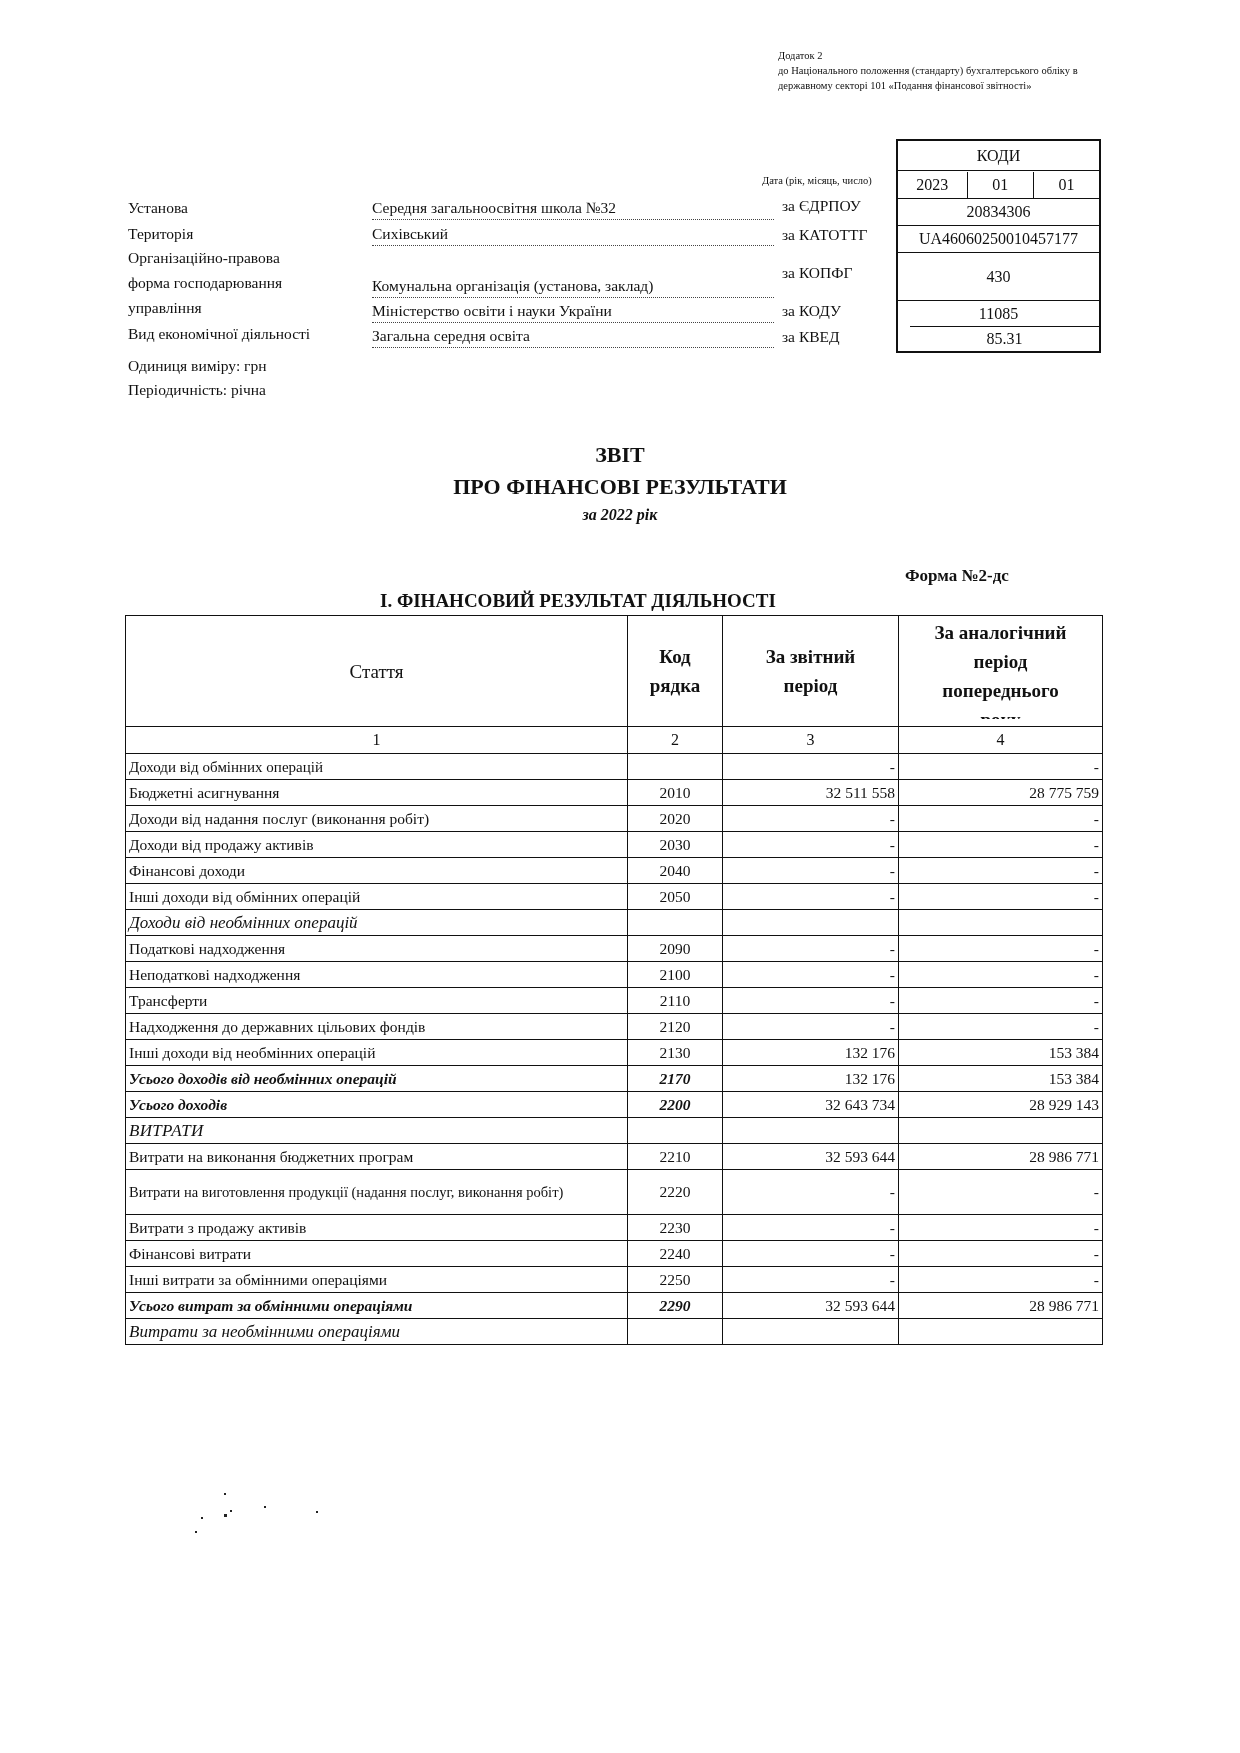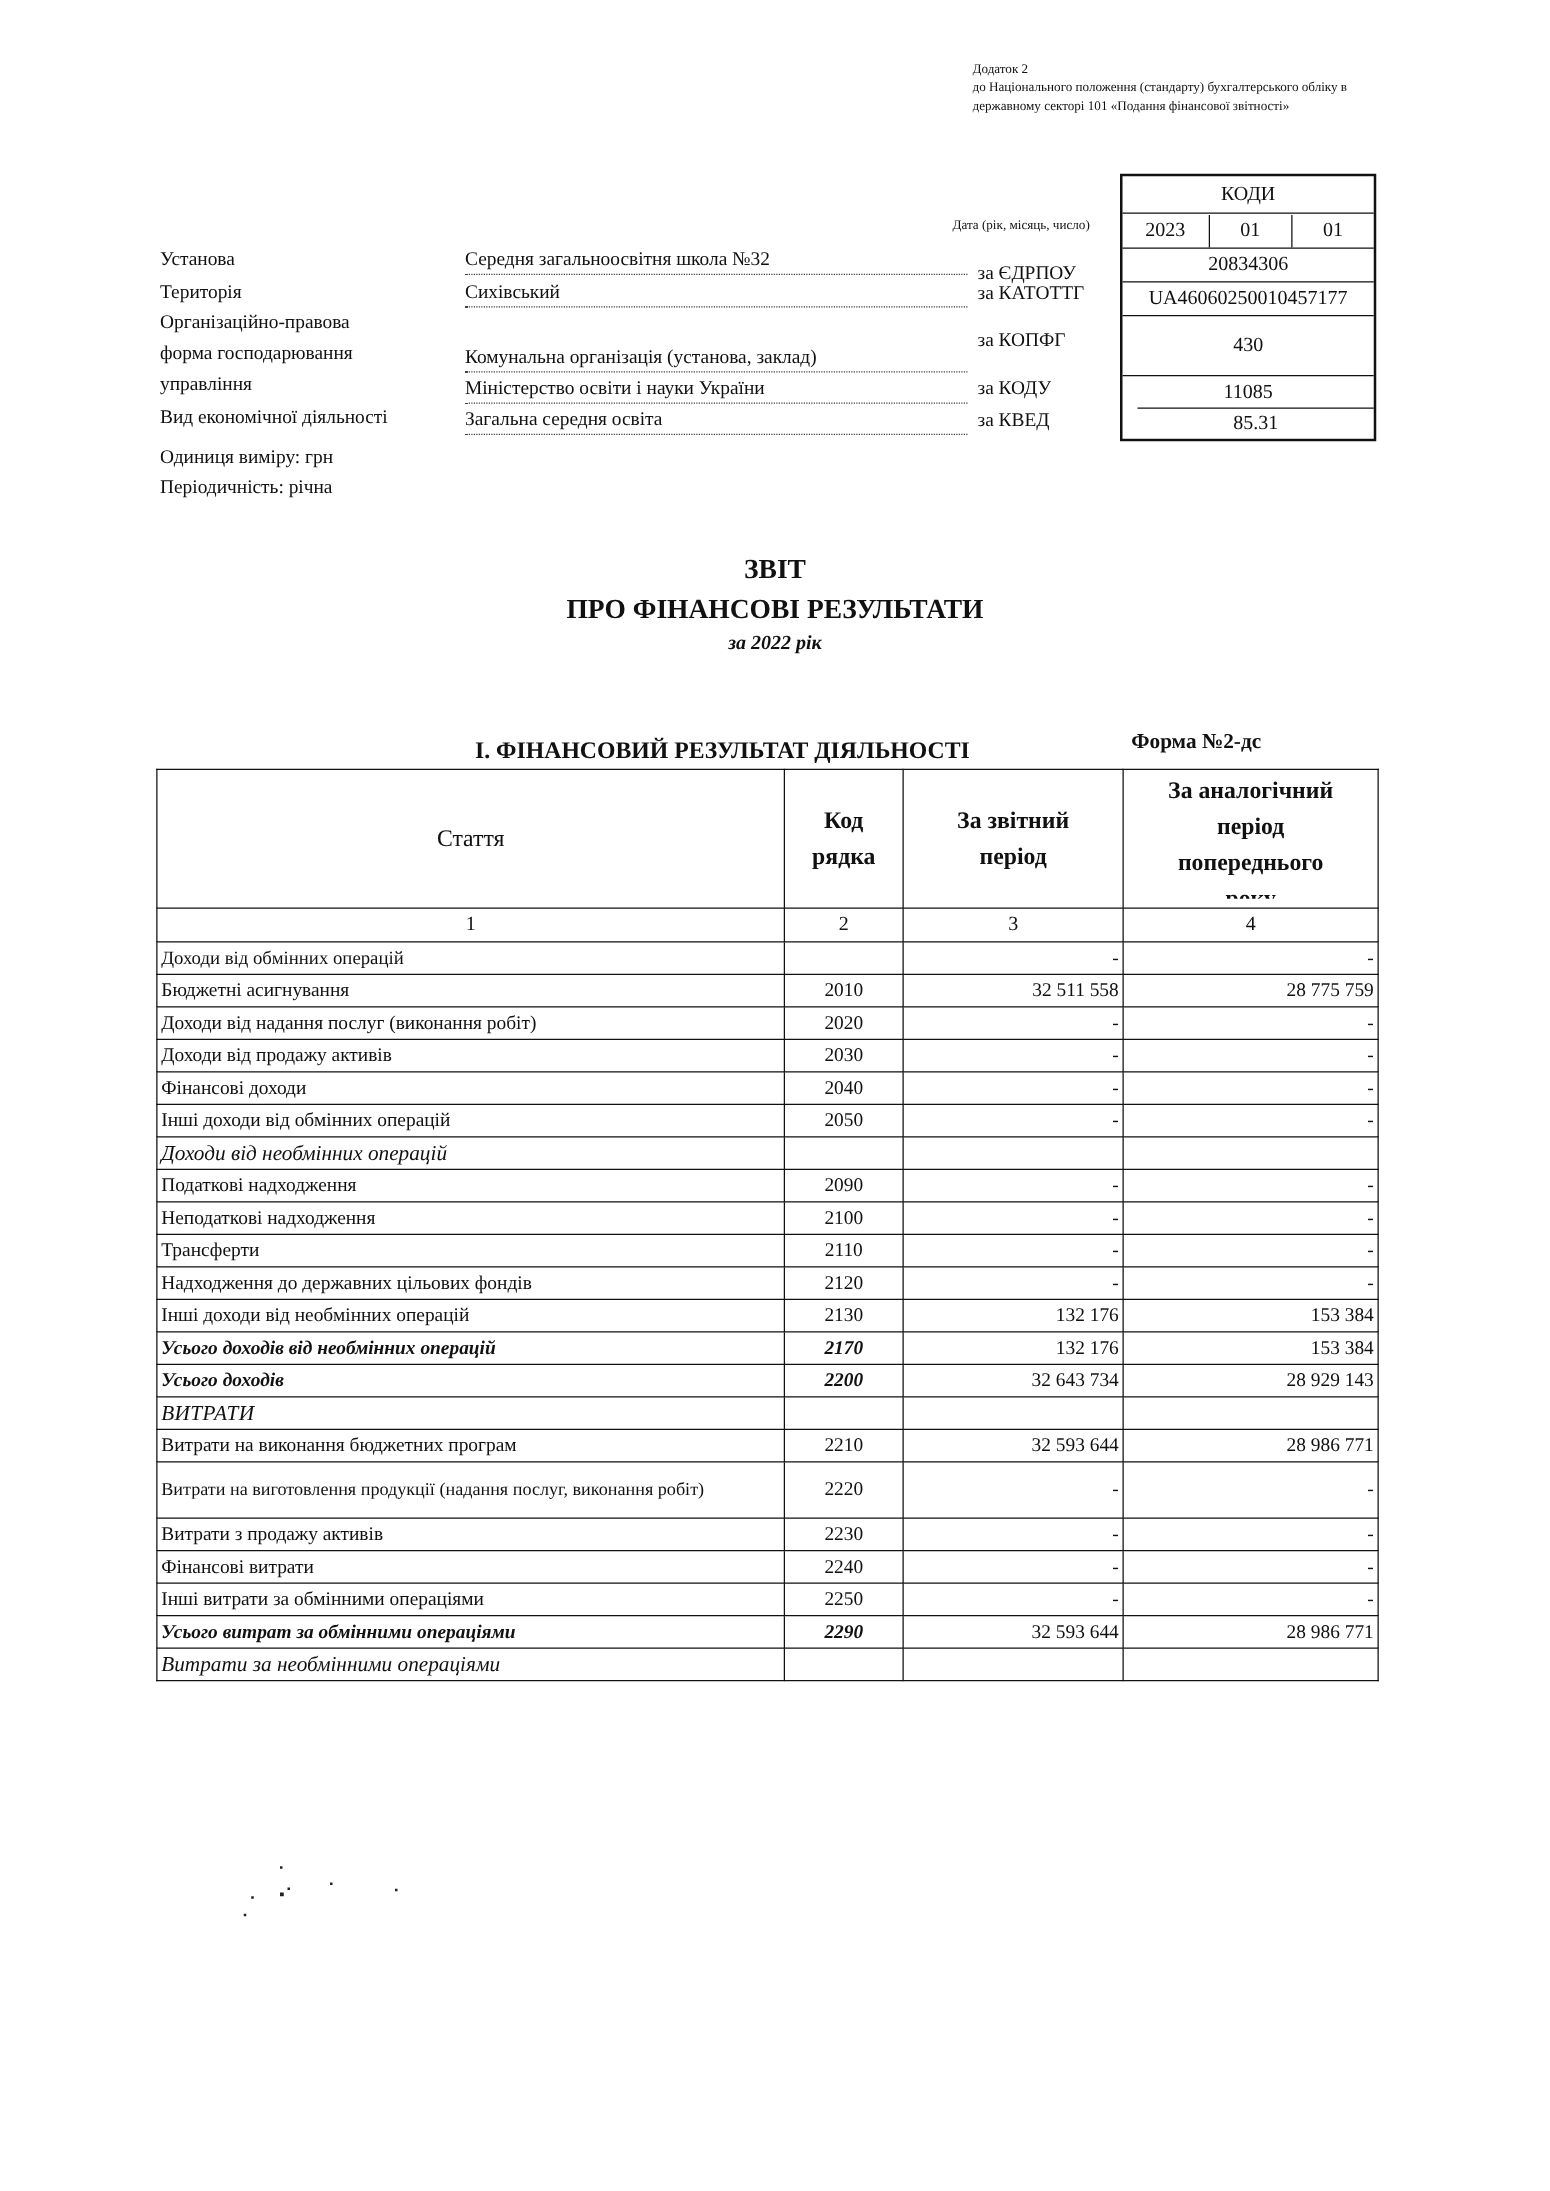--- a/index.html
+++ b/index.html
@@ -24,21 +24,21 @@
   .codes .row:first-child { border-top: none; }
   .codes .date-row { display: flex; padding: 0; }
   .codes .date-row span { flex: 1; text-align: center; border-left: 1.5px solid #111; line-height: 26px; }
   .codes .date-row span:first-child { border-left: none; flex: 1.05; }
 
   
   .title { left: 0; width: 1240px; text-align: center; font-weight: bold; }
   .t1 { top: 442px; font-size: 22px; }
   .t2 { top: 474px; font-size: 22px; }
   .t3 { top: 506px; font-size: 16px; font-style: italic; }
-  .form-no { left: 905px; top: 566px; font-size: 17px; font-weight: bold; white-space: nowrap; margin-top: 17px; }
+  .form-no { left: 905px; top: 566px; font-size: 17px; font-weight: bold; white-space: nowrap; }
   .section-title { left: 380px; top: 590px; font-size: 19px; font-weight: bold; white-space: nowrap; }
 
   
   table.fin { position: absolute; left: 125px; top: 615px; width: 977px; border-collapse: collapse; table-layout: fixed; }
   table.fin td, table.fin th { border: 1.5px solid #111; padding: 0 3px; font-size: 15.5px; height: 25px; line-height: 18px; overflow: hidden; }
   table.fin th { font-family: "Liberation Serif", serif; font-weight: bold; font-size: 19px; line-height: 29px; height: 108px; text-align: center; vertical-align: middle; }
   table.fin th.c1 { font-weight: normal; font-size: 19px; }
   table.fin tr.num td { text-align: center; font-size: 16px; height: 26px; }
   table.fin td.code { text-align: center; }
   table.fin td.val { text-align: right; }
@@ -69,21 +69,21 @@
   </div>
   <div class="row" style="height:27px;">20834306</div>
   <div class="row" style="height:27px;">UA46060250010457177</div>
   <div class="row" style="height:48px;">430</div>
   <div class="row" style="height:26px;">11085</div>
   <div class="row" style="height:25px;margin-left:12px;">85.31</div>
 </div>
 
 <div class="abs hdr-label" style="top:198px;">Установа</div>
 <div class="abs hdr-value" style="top:198px;">Середня загальноосвітня школа №32</div>
-<div class="abs hdr-code-label" style="top:209px;">за ЄДРПОУ</div>
+<div class="abs hdr-code-label" style="top:196px;">за ЄДРПОУ</div>
 
 <div class="abs hdr-label" style="top:224px;">Територія</div>
 <div class="abs hdr-value" style="top:224px;">Сихівський</div>
 <div class="abs hdr-code-label" style="top:225px;">за КАТОТТГ</div>
 
 <div class="abs hdr-label" style="top:248px;">Організаційно-правова</div>
 <div class="abs hdr-label" style="top:273px;">форма господарювання</div>
 <div class="abs hdr-value" style="top:276px;">Комунальна організація (установа, заклад)</div>
 <div class="abs hdr-code-label" style="top:263px;">за КОПФГ</div>
 

